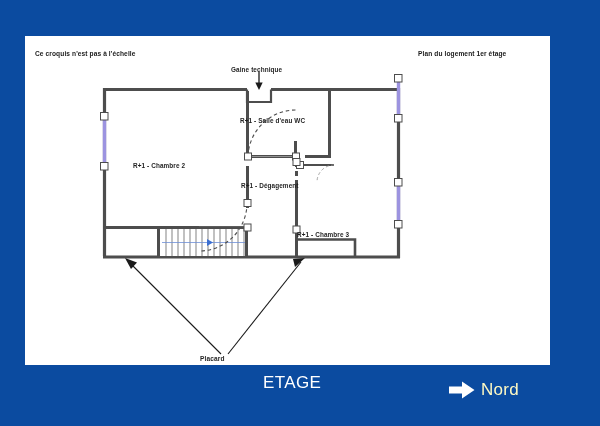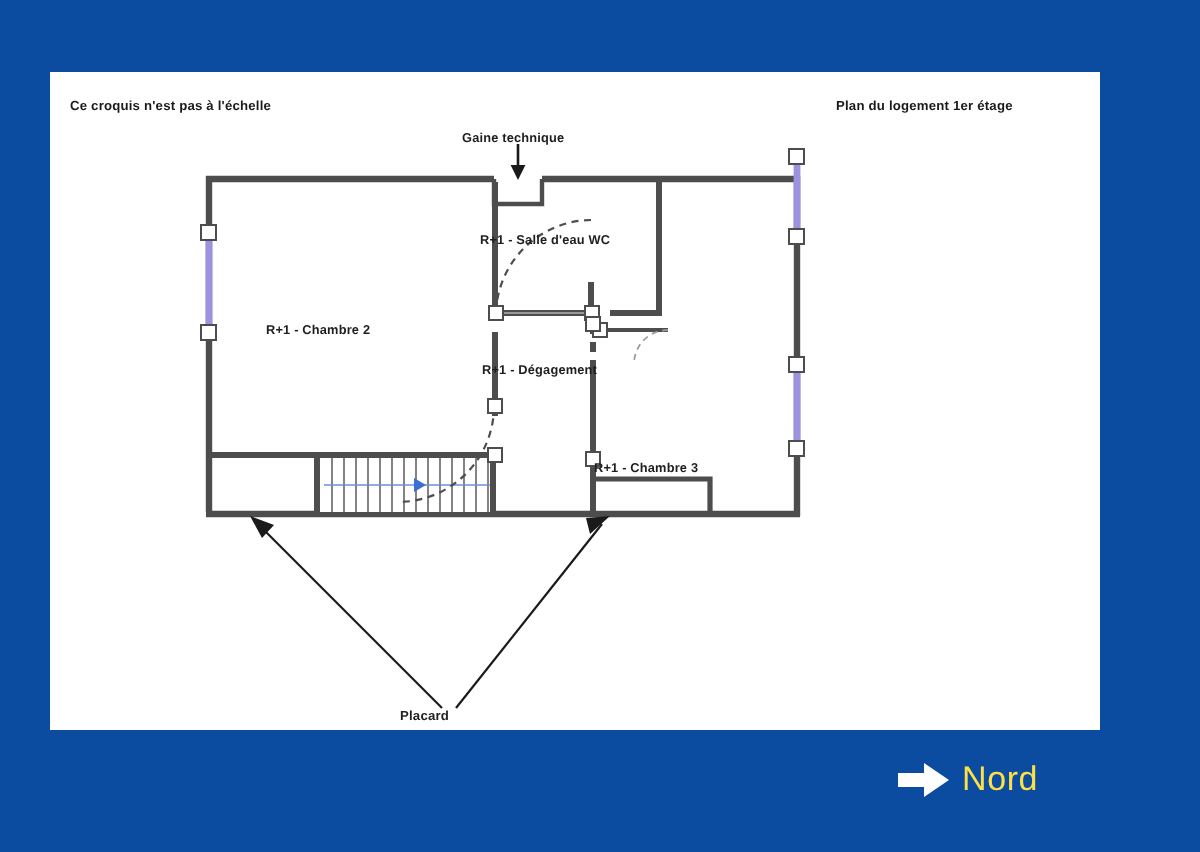--- a/index.html
+++ b/index.html
@@ -69,21 +69,21 @@
   #compass {
     position: absolute;
     left: 449px;
     top: 380px;
     display: flex;
     align-items: center;
     gap: 6px;
   }
   #compass-label {
     font-size: 17px;
-    color: #fde047;
+    color: #fef9c3;
     letter-spacing: 0.3px;
     white-space: nowrap;
   }
 </style>
 </head>
 <body>
 
 <div id="slide">
 
   <div id="plan-panel">
@@ -234,20 +234,21 @@
     <div class="plan-label" id="label-ch3" style="left:272px; top:195px;">R+1 - Chambre 3</div>
 
     <div class="plan-label" id="label-placard" style="left:175px; top:319px;">Placard</div>
 
     <div class="note-text" id="note-scale" style="left:10px; top:14px;">Ce croquis n'est pas à l'échelle</div>
 
     <div class="note-text" id="note-title" style="left:393px; top:14px;">Plan du logement 1er étage</div>
 
   </div>
 
+  <div id="footer-etage">ETAGE</div>
 
   <div id="compass">
     <svg width="26" height="18" viewBox="0 0 26 18">
       <polygon points="0,5.5 13,5.5 13,0.5 25.5,9 13,17.5 13,12.5 0,12.5" fill="#ffffff"></polygon>
     </svg>
     <span id="compass-label">Nord</span>
   </div>
 
 </div>
 

